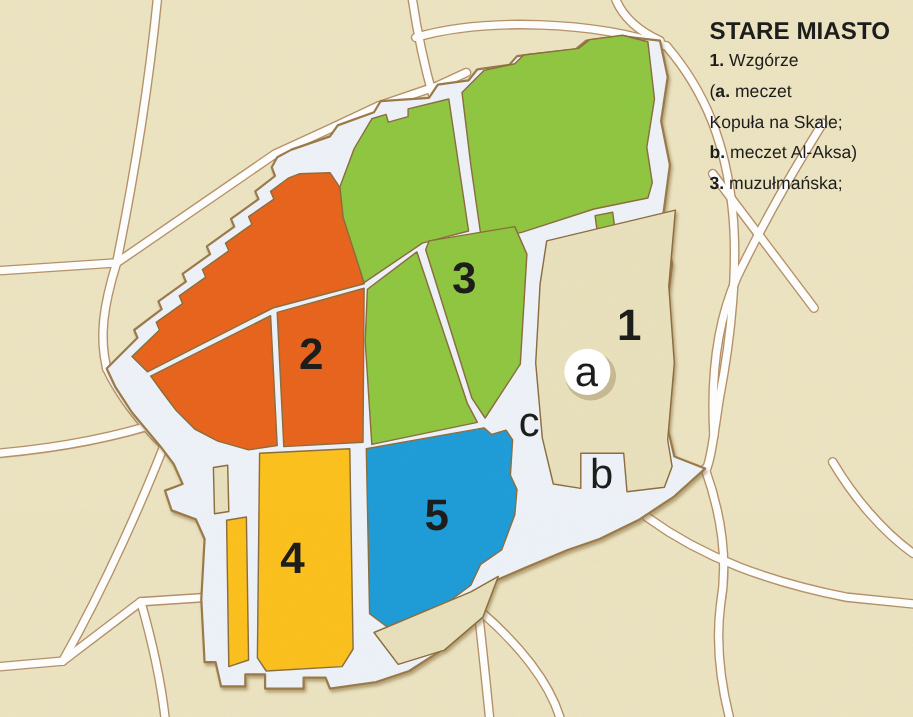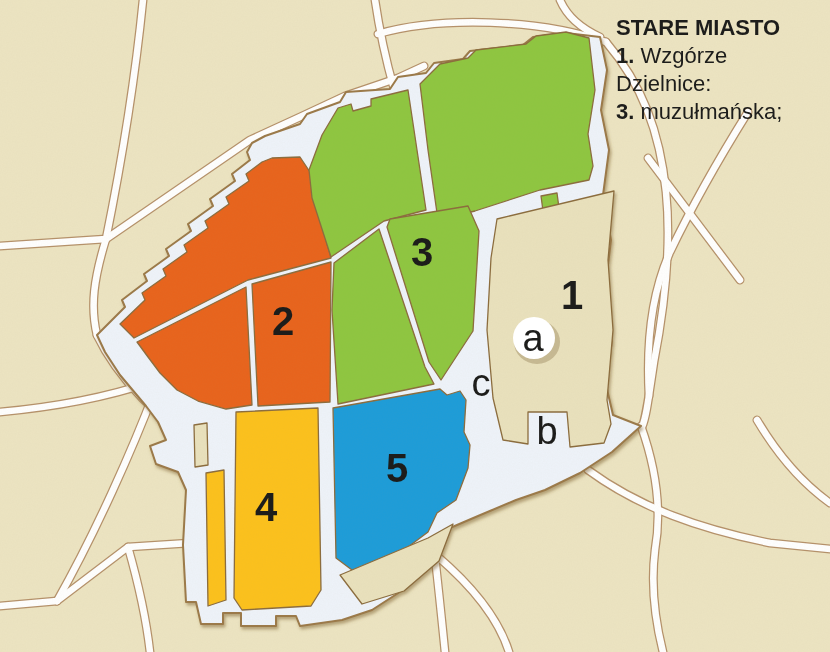--- a/index.html
+++ b/index.html
@@ -6,23 +6,23 @@
   #stage{position:relative;width:830px;height:652px;overflow:hidden;
          font-family:"Liberation Sans",sans-serif;}
   #map{position:absolute;left:0;top:0;}
   
   .road-casing{fill:none;stroke-width:9;stroke-linecap:round;stroke-linejoin:round;}
   .road-line{fill:none;stroke-width:6.5;stroke-linecap:round;stroke-linejoin:round;}
   .wall{stroke:#9b7948;stroke-width:2;stroke-linejoin:round;}
   .district{stroke:#8b6c3e;stroke-width:1.3;stroke-linejoin:round;}
   .dl{font:700 40px "Liberation Sans",sans-serif;fill:#1d1d1b;text-anchor:middle;}
   .pl{font:400 38px "Liberation Sans",sans-serif;fill:#1d1d1b;text-anchor:middle;}
-  #legend{position:absolute;left:616px;top:14px;width:185px;color:#1d1d1b;}
+  #legend{position:absolute;left:645px;top:14px;width:185px;color:#1d1d1b;}
   #legend .lt{font-size:22px;font-weight:700;line-height:28px;white-space:nowrap;}
-  .ll{font-size:22px;line-height:28px;white-space:nowrap;}
+  .ll{font-size:16px;line-height:28px;white-space:nowrap;}
   .ll .b{font-weight:700;}
 </style>
 </head>
 <body>
 
 <div id="stage">
   <svg id="map" width="830" height="652" viewBox="0 0 830 652">
     <defs>
       <path id="r1" d="M0,246 L106,239 L250,140 L300,117 L345,96 L398,78 L424,66"></path>
       <path id="r2" d="M143,0 C135,80 122,160 106,239"></path>
@@ -153,17 +153,19 @@
       <text class="pl" x="533" y="351">a</text>
       <text class="pl" x="547" y="444">b</text>
       <text class="pl" x="481" y="396">c</text>
     </g>
   </svg>
 
   <div id="legend">
     <div class="lt">STARE MIASTO</div>
     <div id="legend-lines">
         <div class="ll"><span class="b">1.</span><span> Wzgórze</span></div>
-        <div class="ll"><span>Dzielnice:</span></div>
+        <div class="ll"><span>(</span><span class="b">a.</span><span> meczet</span></div>
+        <div class="ll"><span>Kopuła na Skale;</span></div>
+        <div class="ll"><span class="b">b.</span><span> meczet Al-Aksa)</span></div>
         <div class="ll"><span class="b">3.</span><span> muzułmańska;</span></div>
       </div>
   </div>
 </div>
 
 </body></html>

